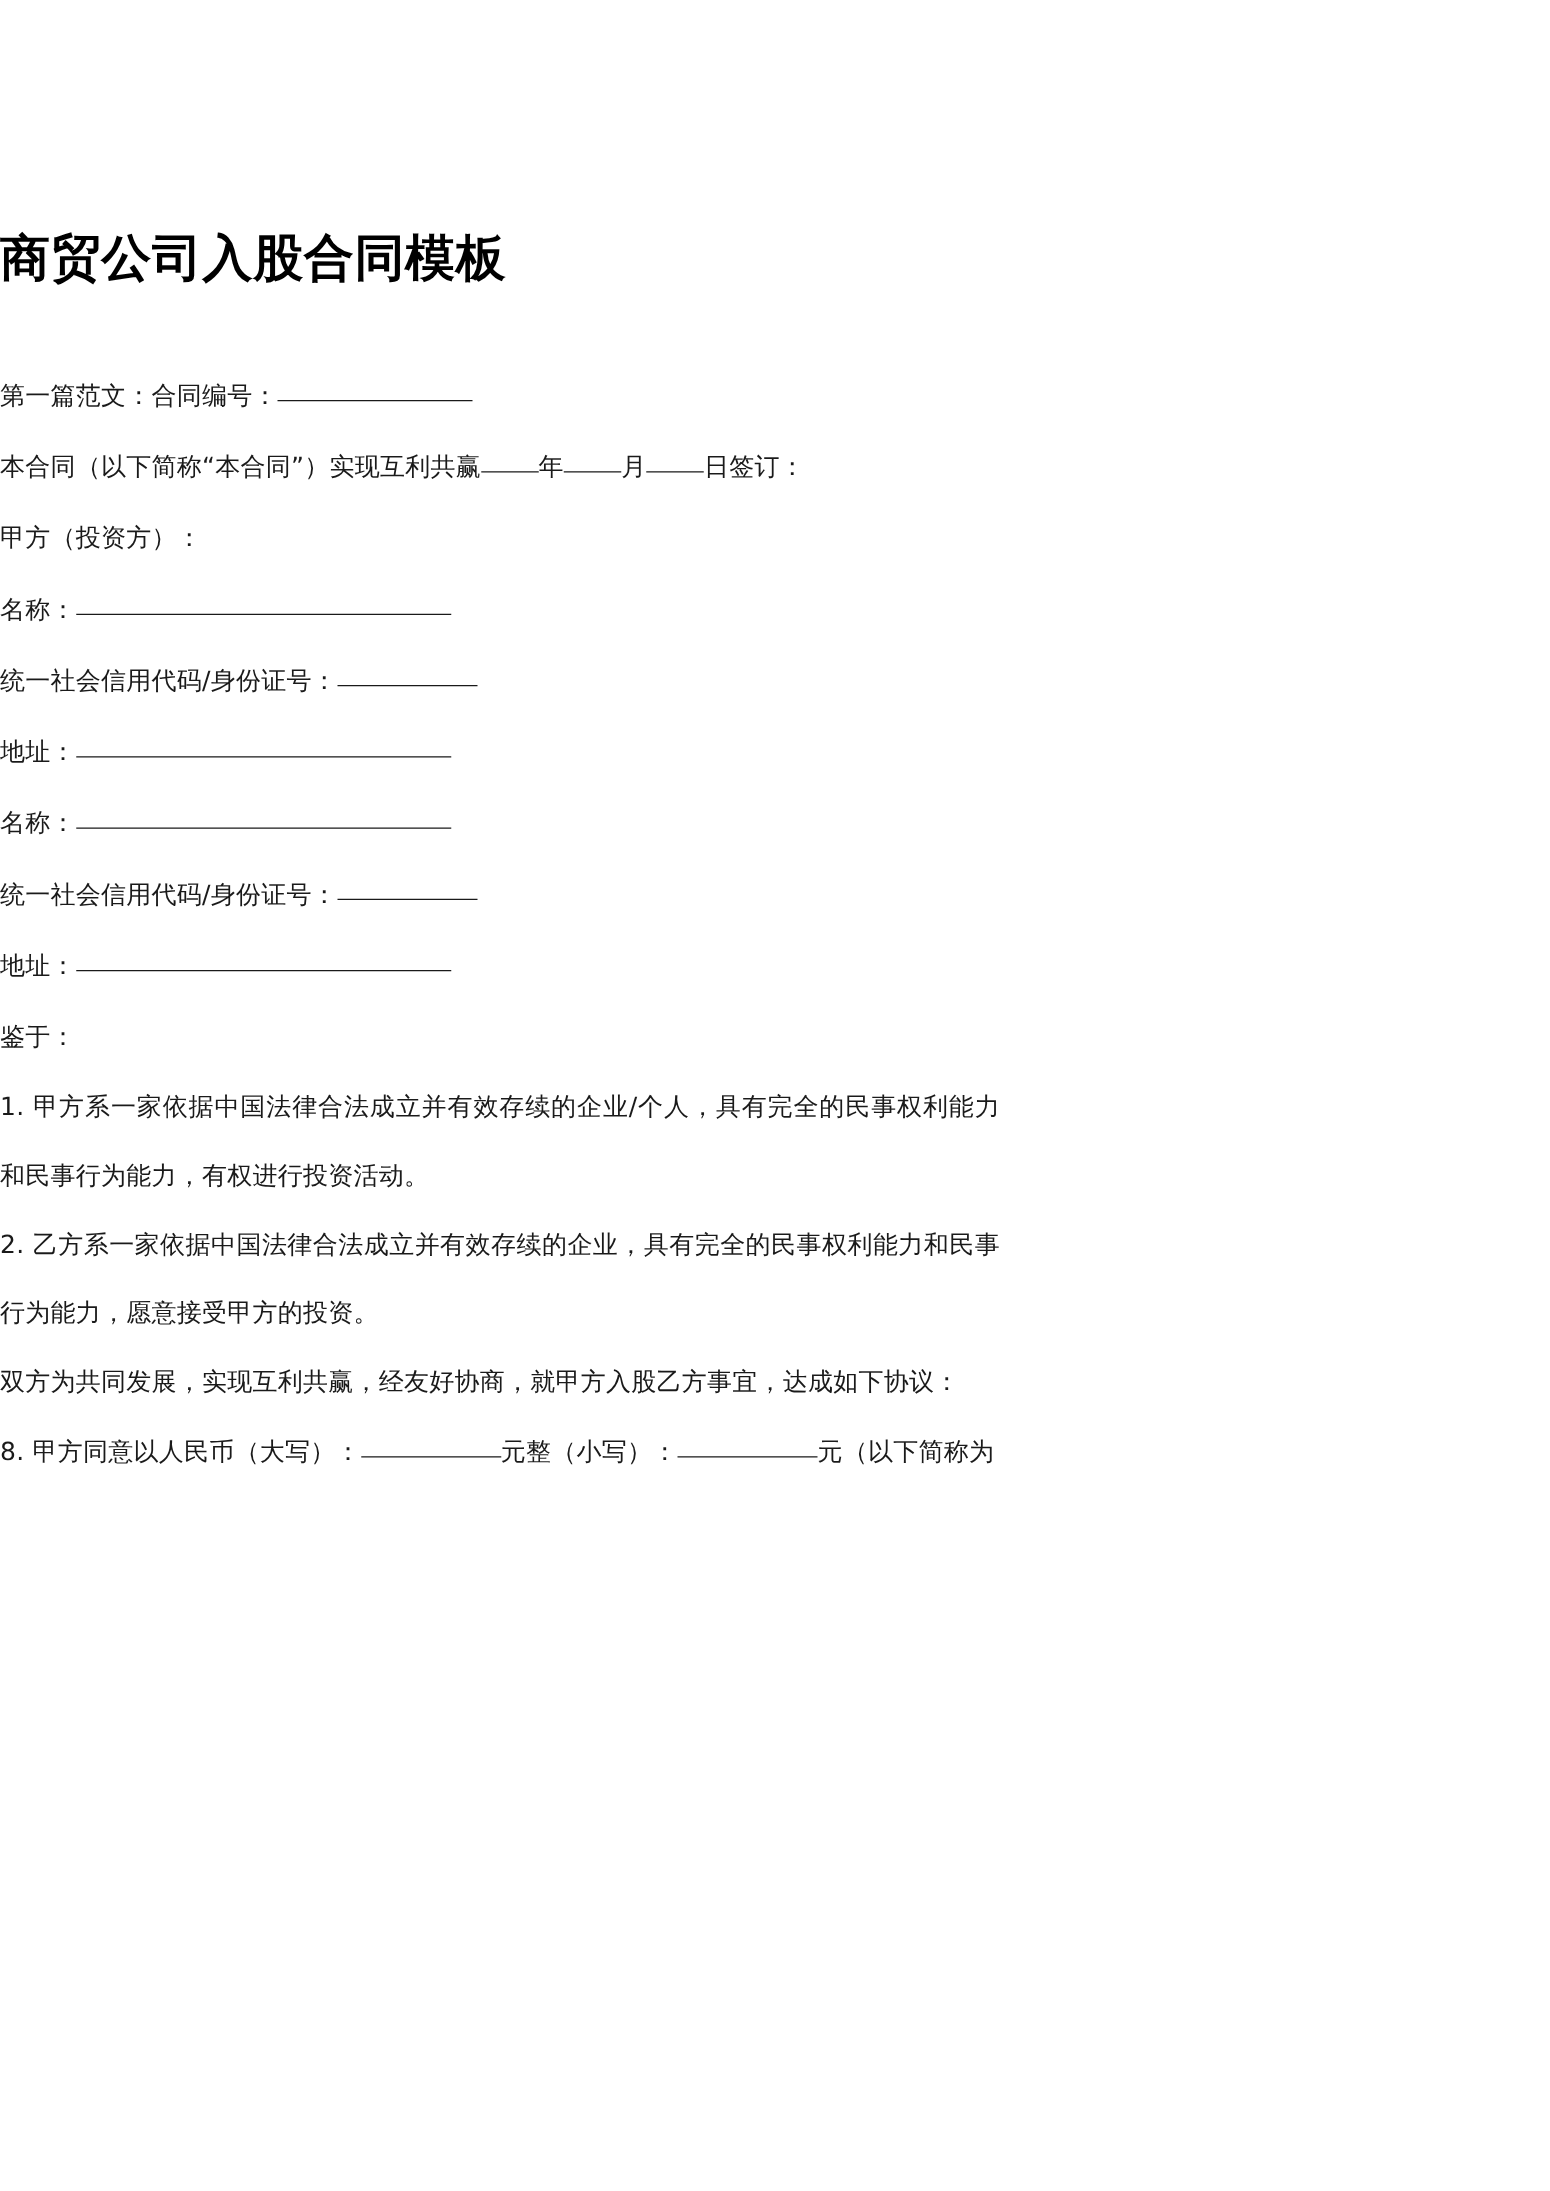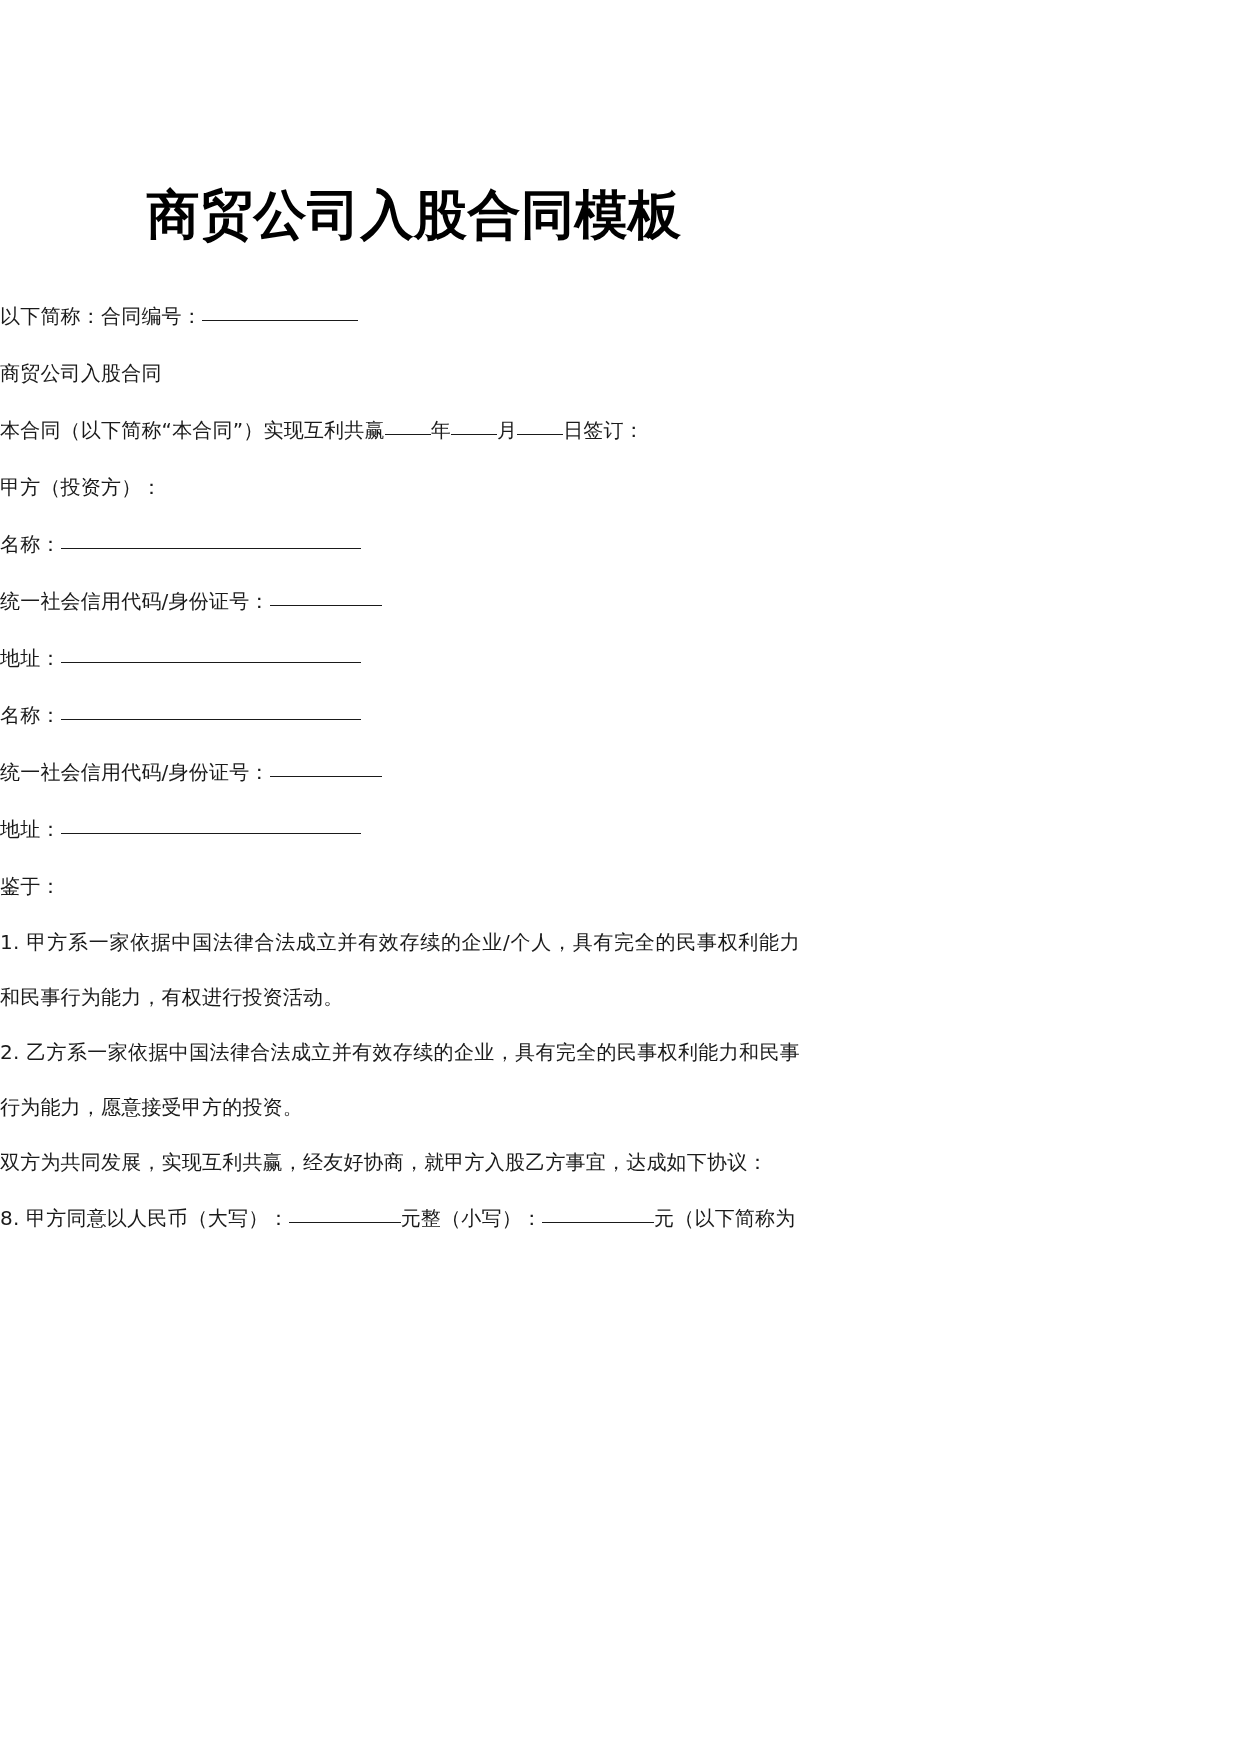--- a/index.html
+++ b/index.html
@@ -18,28 +18,27 @@
     width: 1240px;
     height: 1753px;
     margin: 0 auto;
     background: #ffffff;
     overflow: hidden;
     box-sizing: border-box;
   }
   .doc-title {
     margin: 0;
     padding: 0;
-    font-size: 53px;
+    font-size: 40px;
     font-weight: 700;
     line-height: 1.25;
     letter-spacing: 0.5px;
-    text-align: center;
     color: #000000;
     position: absolute;
-    left: 14px;
+    left: 0;
     top: 182px;
     width: 800px;
   }
   .content {
     position: absolute;
     left: 0;
     top: 288px;
     width: 800px;
   }
   p.para {
@@ -71,23 +70,22 @@
 </style>
 </head>
 <body>
 
 <div class="page">
 
   <h1 class="doc-title">商贸公司入股合同模板</h1>
 
   <div class="content">
 
-    <p class="para"><span>以下简称：合同编号：</span><span class="fill fill-md"></span></p>
+    <p class="para"><span>第一篇范文：合同编号：</span><span class="fill fill-md"></span></p>
 
-    <p class="para"><span>商贸公司入股合同</span></p>
 
     <p class="para"><span>本合同（以下简称“本合同”）实现互利共赢</span><span class="fill fill-xs"></span><span>年</span><span class="fill fill-xs"></span><span>月</span><span class="fill fill-xs"></span><span>日签订：</span></p>
 
     <p class="para"><span>甲方（投资方）：</span></p>
 
     <p class="para"><span>名称：</span><span class="fill fill-lg"></span></p>
 
     <p class="para"><span>统一社会信用代码/身份证号：</span><span class="fill fill-sm"></span></p>
 
     <p class="para"><span>地址：</span><span class="fill fill-lg"></span></p>

